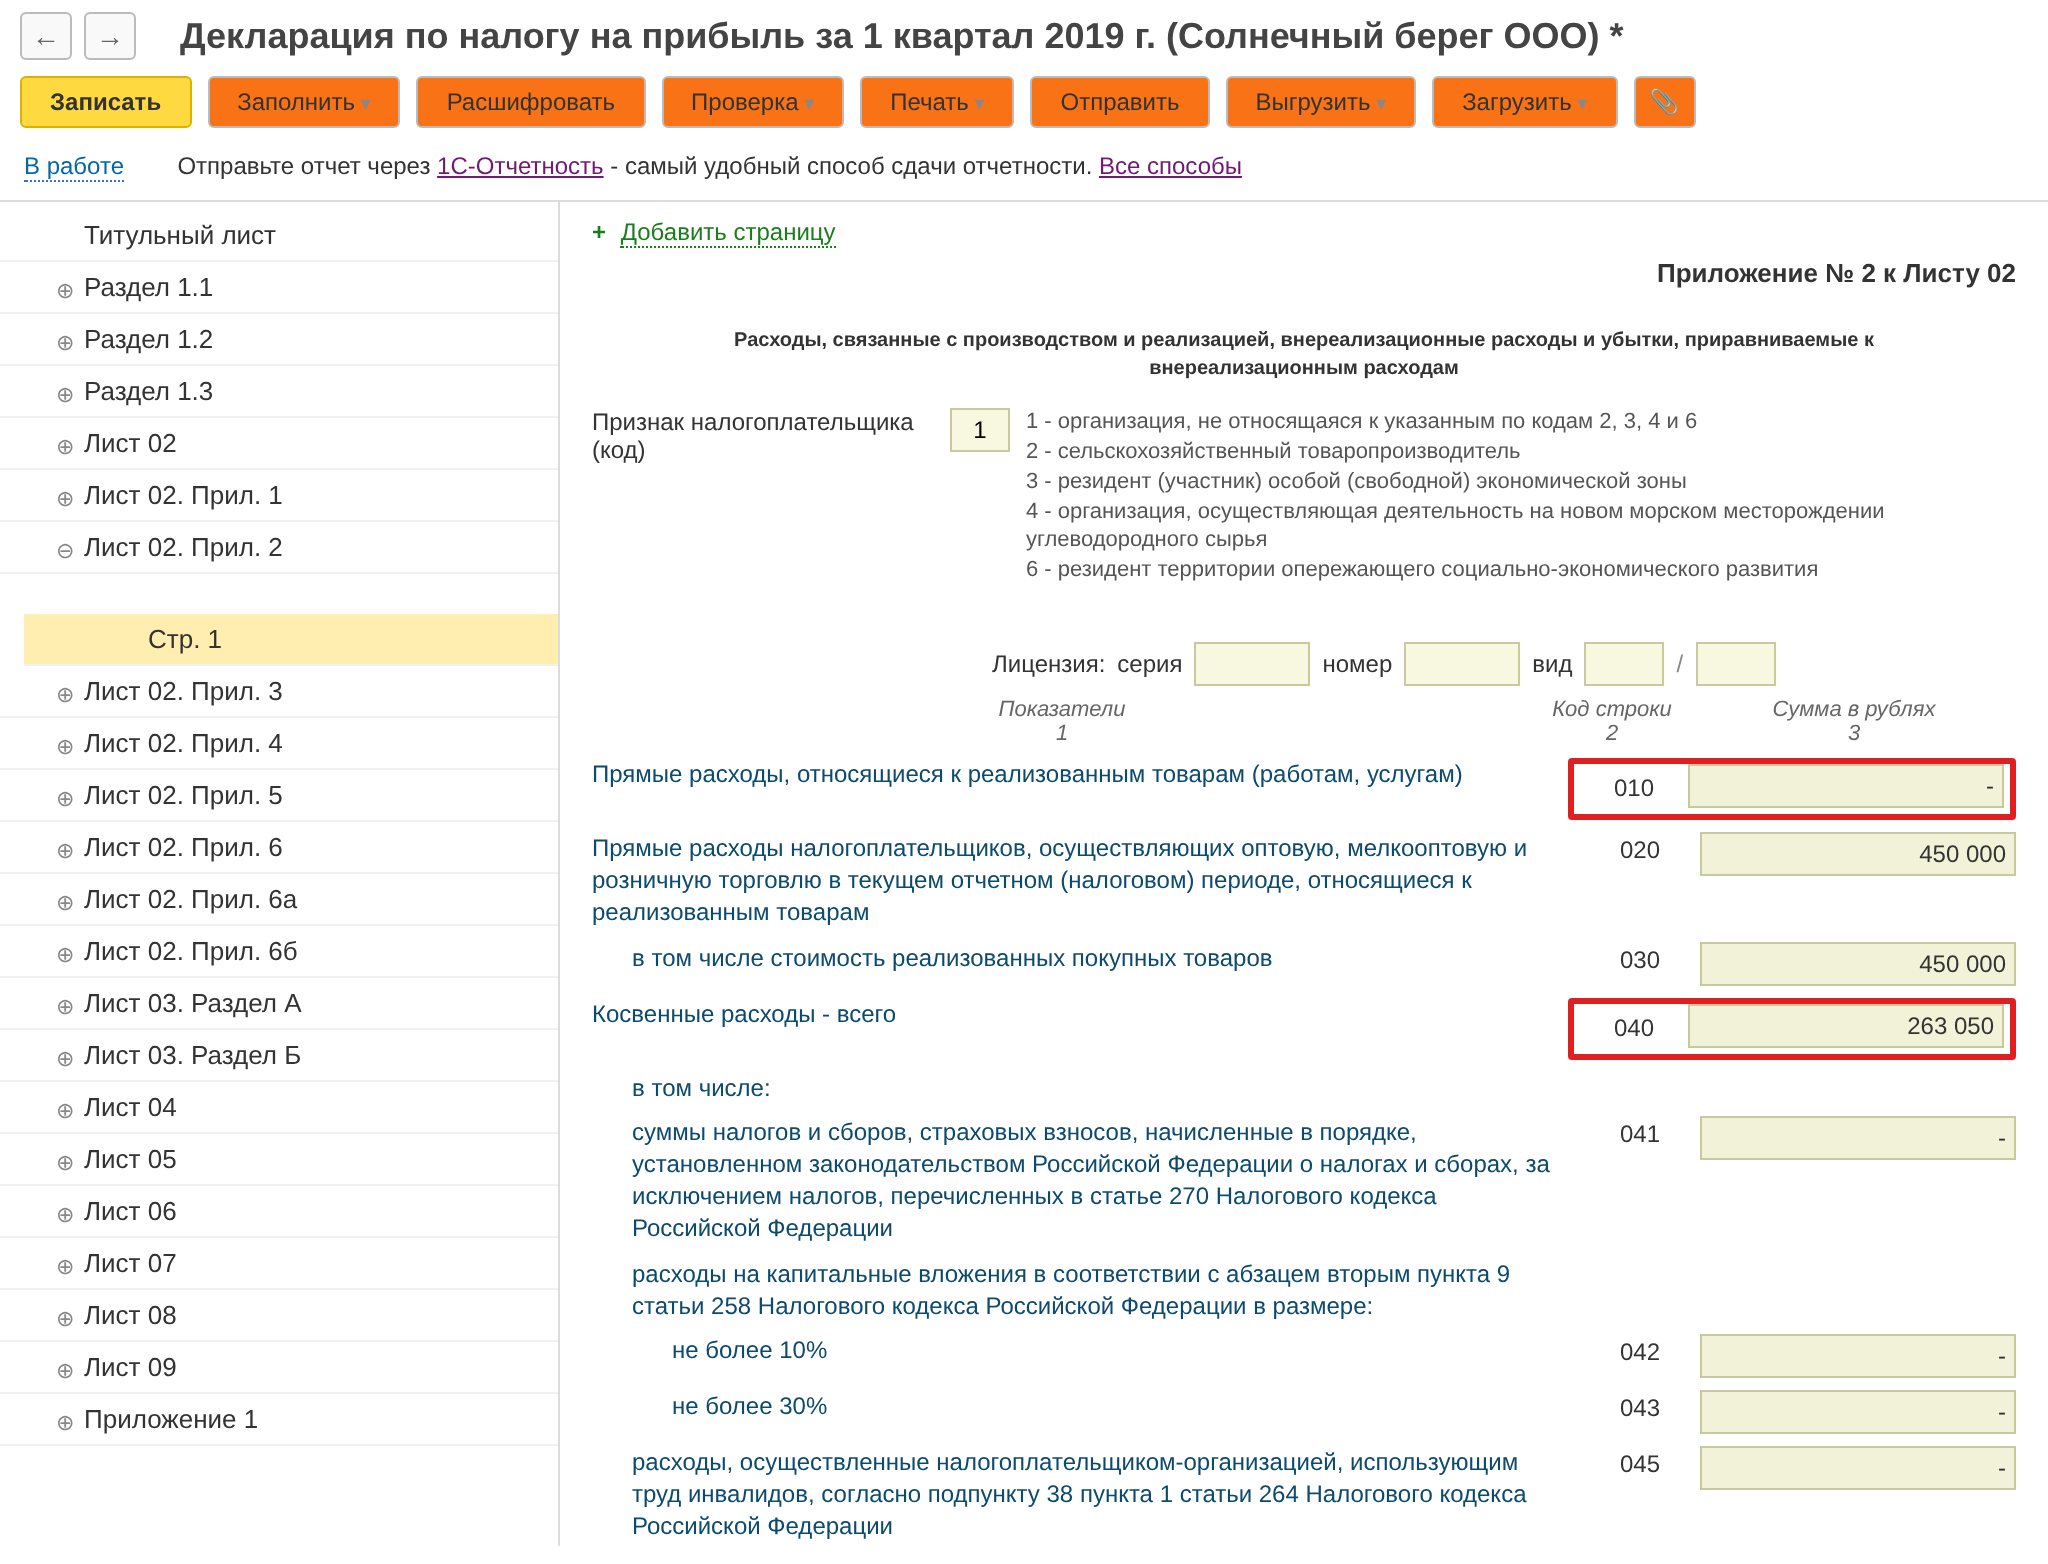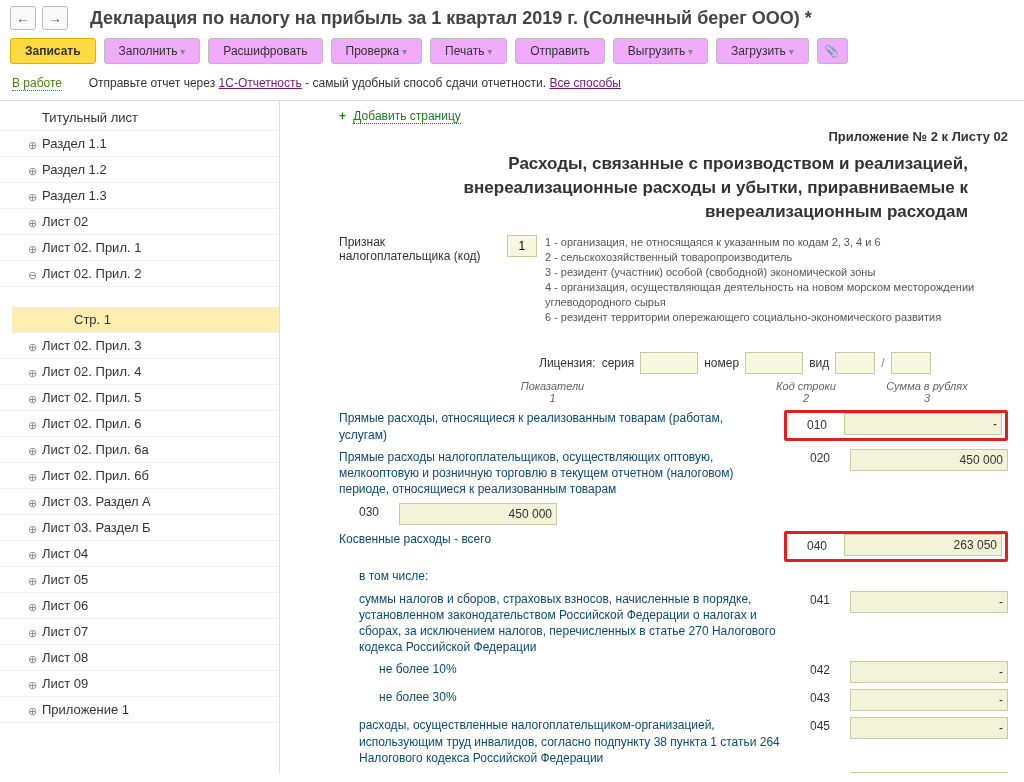--- a/index.html
+++ b/index.html
@@ -15,30 +15,30 @@
     width: 26px; height: 24px;
     border: 1px solid #bbb; border-radius: 3px;
     background: #f9f9f9;
     display: flex; align-items: center; justify-content: center;
     cursor: pointer; font-size: 14px; color: #666;
   }
   .page-title { font-size: 18px; font-weight: bold; color: #444; margin-left: 16px; }
   .toolbar { display: flex; align-items: flex-start; gap: 8px; padding: 2px 10px 8px; }
   .btn {
     border: 1px solid #bbb; border-radius: 3px;
-    padding: 5px 14px; background: #f0abfc; cursor: pointer;
+    padding: 5px 14px; background: #f97316; cursor: pointer;
     font-size: 12px; color: #333;
   }
   .btn.primary { background: #ffd940; border-color: #d9b300; font-weight: bold; }
   .btn.dropdown::after { content: " ▾"; color: #888; font-size: 10px; }
   .btn-clip { padding: 5px 7px; }
   .info-bar { padding: 4px 12px 10px; border-bottom: 1px solid #ddd; font-size: 12px; }
   .link-like { color: #701a75; text-decoration: underline; cursor: pointer; }
-  .dotted-link { color: #4d7c0f; border-bottom: 1px dotted #3a73be; cursor: pointer; text-decoration: none; }
-  .body-wrap { display: flex; height: calc(782px - 110px); gap: 43px; }
+  .dotted-link { color: #0369a1; border-bottom: 1px dotted #3a73be; cursor: pointer; text-decoration: none; }
+  .body-wrap { display: flex; height: calc(782px - 110px); }
   .sidebar {
     width: 280px; border-right: 1px solid #ddd;
     overflow-y: auto; padding: 4px 0;
   }
   .tree-item {
     padding: 5px 10px 5px 28px; cursor: pointer;
     color: #333; position: relative; font-size: 13px;
     border-bottom: 1px solid #f1f1f1;
   }
   .tree-item.child { padding-left: 42px; }
@@ -49,21 +49,21 @@
     width: 10px; height: 10px; color:#888; font-size:11px;
   }
   .tree-item.child .tree-bullet { left: 28px; }
   .main {
     flex: 1; overflow-y: auto; padding: 8px 16px 20px;
     font-size: 12px; color: #333;
   }
   .add-page { color: #1c7d1c; font-size: 12px; }
   .add-page .plus { color:#1c7d1c; font-weight:bold; margin-right:4px; }
   .attachment-title { text-align: right; font-size: 13px; font-weight: bold; margin: 6px 0 8px; }
-  .form-heading { text-align: right; font-weight: bold; font-size: 17px; margin: 8px 40px 12px; line-height: 1.4; }
+  .form-heading { text-align: center; font-weight: bold; font-size: 10px; margin: 20px 40px 12px; line-height: 1.4; }
   .row-tax { display: flex; align-items: flex-start; gap: 8px; margin-bottom: 28px; }
   .small-input { width: 30px; height: 22px; border: 1px solid #c9c9a0; background: #f8f8e0; text-align:center; font-size:12px; }
   .tax-codes { font-size: 11px; color: #555; line-height: 1.35; }
   .license-row { display: flex; align-items: center; gap: 6px; margin: 10px 0 6px 200px; font-size:12px;}
   .license-row .small-input.w { width: 58px; }
   .license-row .sl { color:#888; }
   .columns-header { display:flex; margin: 4px 0 2px; }
   .columns-header .lbl { font-style: italic; color:#666; font-size:11px; text-align:center; }
   .col-indicator { flex: 1; }
   .col-code { width: 80px; text-align:center; }
@@ -197,20 +197,21 @@
             <div class="code">010</div>
             <div class="val"><input class="val-input" value="-" style=""></div>
           </div>
         </div>
         <div class="data-row">
           <div class="label">Прямые расходы налогоплательщиков, осуществляющих оптовую, мелкооптовую и розничную торговлю в текущем отчетном (налоговом) периоде, относящиеся к реализованным товарам</div>
           <div class="code">020</div>
           <div class="val"><input class="val-input" value="450 000" style=""></div>
         </div>
         <div class="data-row">
+          <div class="label indent1">в том числе стоимость реализованных покупных товаров</div>
           <div class="code">030</div>
           <div class="val"><input class="val-input" value="450 000" style=""></div>
         </div>
         <div class="data-row">
           <div class="label">Косвенные расходы - всего</div>
           <div class="highlight-box">
             <div class="code">040</div>
             <div class="val"><input class="val-input" value="263 050" style=""></div>
           </div>
         </div>
@@ -218,20 +219,25 @@
           <div class="label indent1">в том числе:</div>
           <div class="code"></div>
           <div class="val"></div>
         </div>
         <div class="data-row">
           <div class="label indent1">суммы налогов и сборов, страховых взносов, начисленные в порядке, установленном законодательством Российской Федерации о налогах и сборах, за исключением налогов, перечисленных в статье 270 Налогового кодекса Российской Федерации</div>
           <div class="code">041</div>
           <div class="val"><input class="val-input" value="-" style=""></div>
         </div>
         <div class="data-row">
+          <div class="label indent1">расходы на капитальные вложения в соответствии с абзацем вторым пункта 9 статьи 258 Налогового кодекса Российской Федерации в размере:</div>
+          <div class="code"></div>
+          <div class="val"></div>
+        </div>
+        <div class="data-row">
           <div class="label indent2">не более 10%</div>
           <div class="code">042</div>
           <div class="val"><input class="val-input" value="-" style=""></div>
         </div>
         <div class="data-row">
           <div class="label indent2">не более 30%</div>
           <div class="code">043</div>
           <div class="val"><input class="val-input" value="-" style=""></div>
         </div>
         <div class="data-row">

